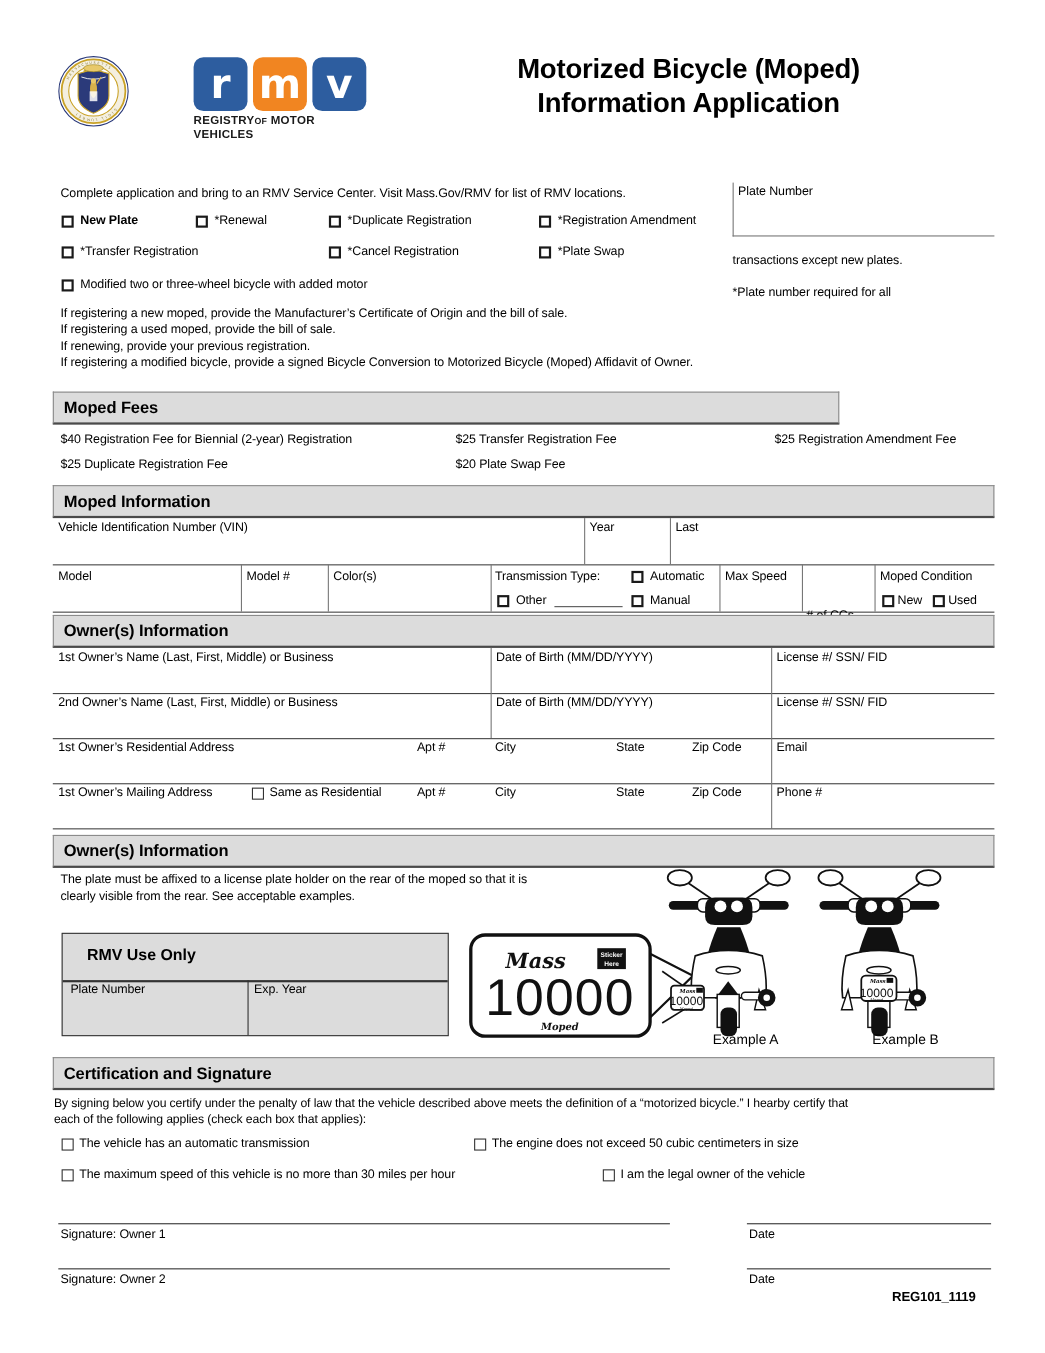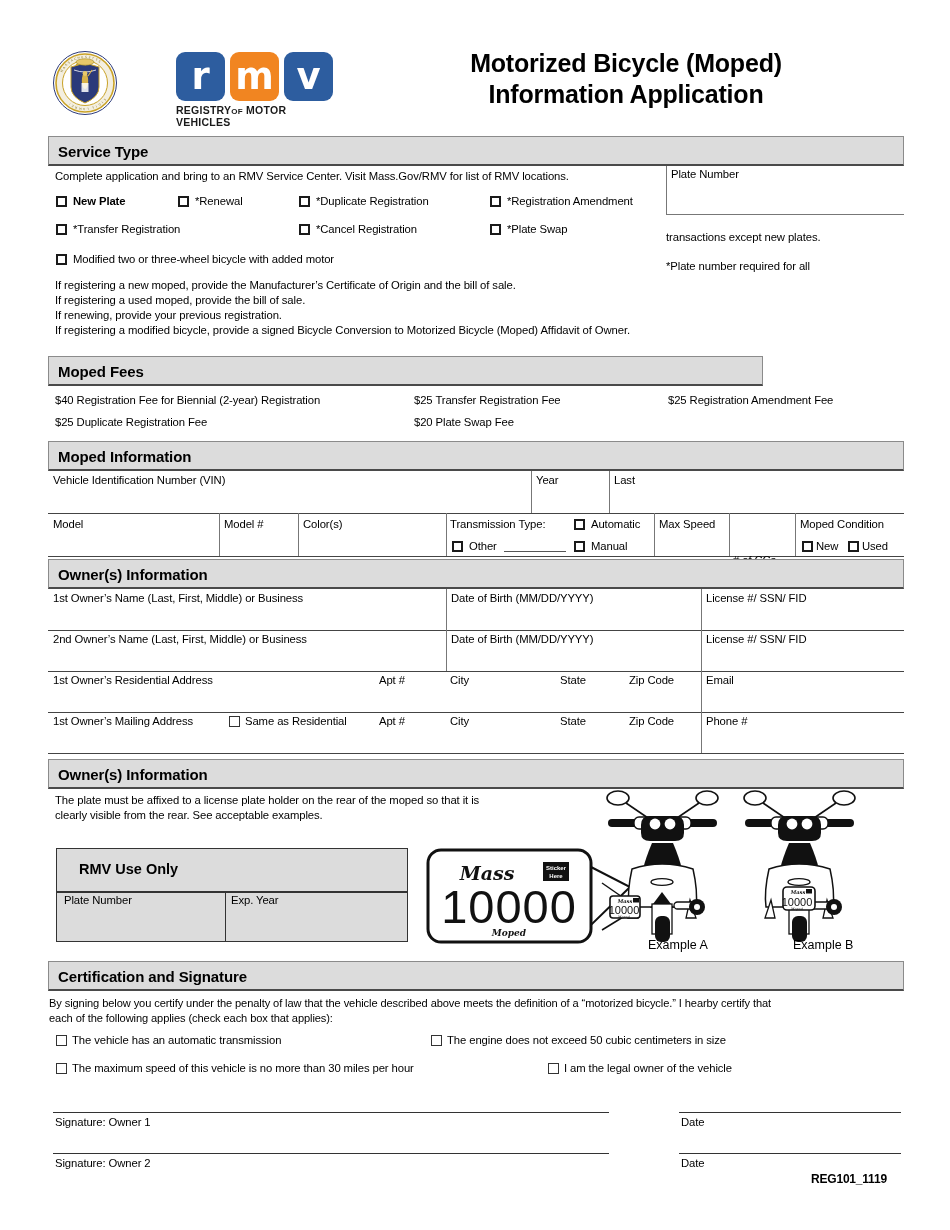--- a/index.html
+++ b/index.html
@@ -109,23 +109,20 @@
         <span>REGISTRY</span><span class="sm">OF</span> <span>MOTOR VEHICLES</span>
       </div>
     </div>
 
     <div class="title">
       <div>Motorized Bicycle (Moped)</div>
       <div>Information Application</div>
     </div>
   </div>
 
-  <div class="band" style="left:48px;top:136px;width:856px;height:30px;">
-    <div class="band-label">Service Type</div>
-  </div>
 
   <div class="lbl" style="left:55px;top:170px;">Complete application and bring to an RMV Service Center. Visit Mass.Gov/RMV for list of RMV locations.</div>
 
   <div class="cbx heavy" style="left:56px;top:196px;"></div>
   <div class="lbl" style="left:73px;top:195px;font-weight:bold;">New Plate</div>
 
   <div class="cbx heavy" style="left:178px;top:196px;"></div>
   <div class="lbl" style="left:195px;top:195px;">*Renewal</div>
 
   <div class="cbx heavy" style="left:299px;top:196px;"></div>
@@ -158,21 +155,21 @@
   <div class="lbl" style="left:55px;top:309px;">If renewing, provide your previous registration.</div>
   <div class="lbl" style="left:55px;top:324px;">If registering a modified bicycle, provide a signed Bicycle Conversion to Motorized Bicycle (Moped) Affidavit of Owner.</div>
 
   <div class="band" style="left:48px;top:356px;width:715px;height:30px;">
     <div class="band-label">Moped Fees</div>
   </div>
   <div class="lbl" style="left:55px;top:394px;">$40 Registration Fee for Biennial (2-year) Registration</div>
   <div class="lbl" style="left:55px;top:416px;">$25 Duplicate Registration Fee</div>
   <div class="lbl" style="left:414px;top:394px;">$25 Transfer Registration Fee</div>
   <div class="lbl" style="left:414px;top:416px;">$20 Plate Swap Fee</div>
-  <div class="lbl" style="left:668px;top:394px;">$25 Registration Amendment Fee</div>
+  <div class="lbl" style="left:704px;top:394px;">$25 Registration Amendment Fee</div>
 
   <div class="band" style="left:48px;top:441px;width:856px;height:30px;">
     <div class="band-label">Moped Information</div>
   </div>
 
   <div class="hline2" style="left:48px;top:513px;width:856px;"></div>
   <div class="vline" style="left:531px;top:471px;height:42px;"></div>
   <div class="vline" style="left:609px;top:471px;height:42px;"></div>
   <div class="lbl" style="left:53px;top:474px;">Vehicle Identification Number (VIN)</div>
   <div class="lbl" style="left:536px;top:474px;text-align:center;">Year</div>

